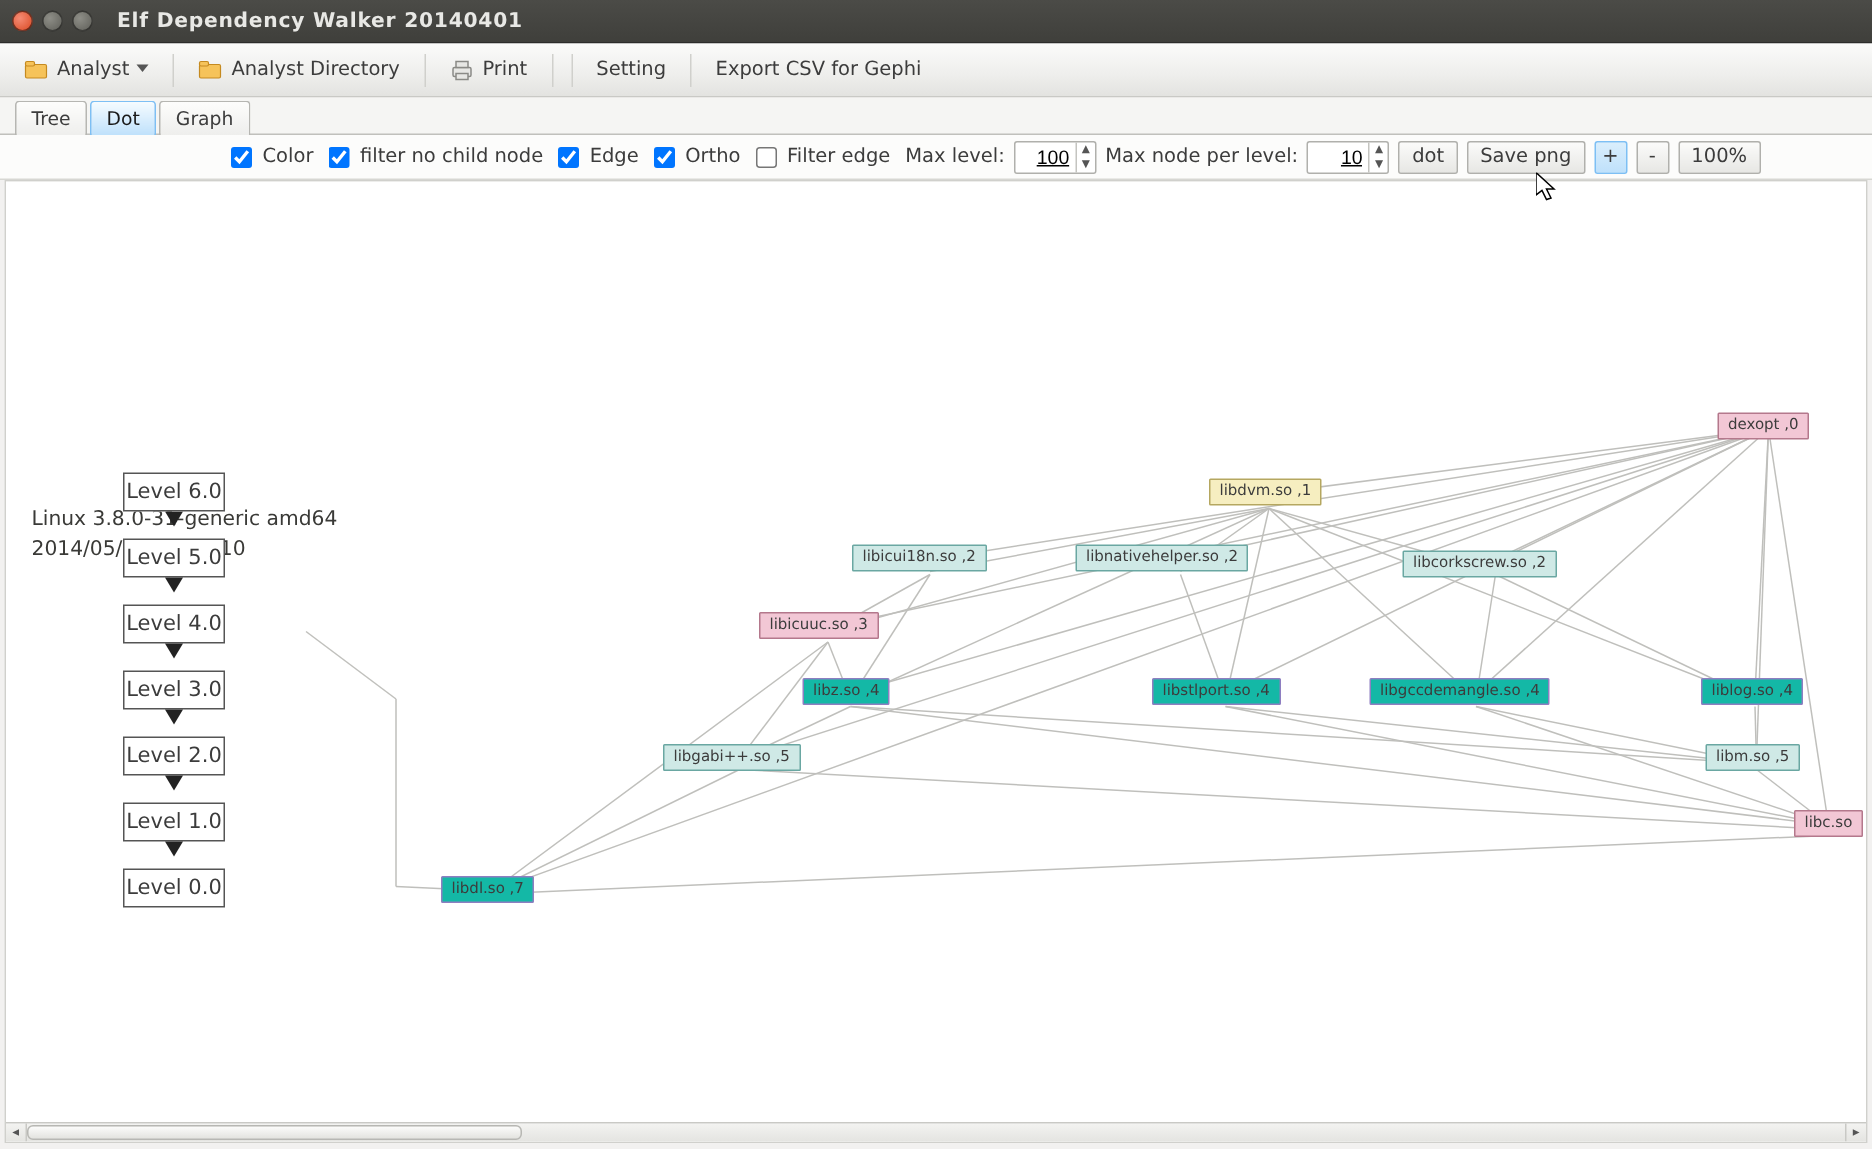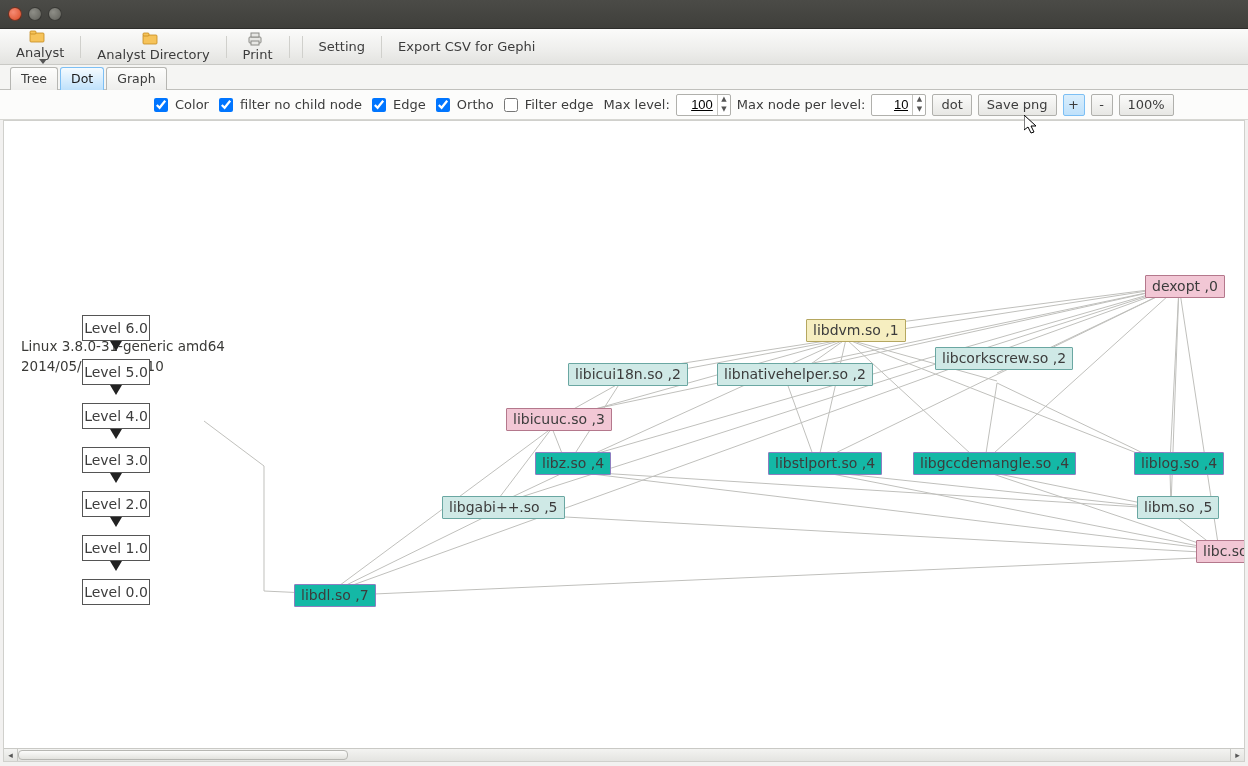--- a/index.html
+++ b/index.html
@@ -43,21 +43,20 @@
     border-bottom: 1px solid #c9c9c5;
     display: flex; align-items: center;
     padding: 0 8px;
     gap: 4px;
   }
   .tbtn {
     display: flex; align-items: center;
     padding: 4px 8px;
     border-radius: 3px;
     cursor: default;
-    flex-direction: column;
   }
   .tbtn .ico {
     width: 16px; height: 16px; margin-right: 6px;
     display:inline-flex; align-items:center; justify-content:center;
   }
   .caret::after{
     content:""; display:inline-block;
     border-left:4px solid transparent;
     border-right:4px solid transparent;
     border-top:5px solid #555;
@@ -162,21 +161,21 @@
   .sysinfo{
     position:absolute; left:17px; top:216px; color:#3a3a37;
     font-size:13.5px; line-height:1.45;
   }
 
   
   .node{
     position:absolute;
     border:1px solid #6a6a66;
     padding:2px 6px 3px;
-    font-size:14px;
+    font-size:10px;
     border-radius:1px;
     white-space:nowrap;
     display:flex; align-items:center;
   }
   .c-pink   { background:#f2c7d5; border-color:#b4788c; }
   .c-yellow { background:#f6eec0; border-color:#b5a760; }
   .c-teal   { background:#cfe9e6; border-color:#6aa7a2; }
   .c-purple { background:#14b8a6; border-color:#8e7ec1;justify-content:center; }
 
   
@@ -206,20 +205,21 @@
 
   .info{ font-family: "DejaVu Sans","Liberation Sans",Arial,sans-serif; }
 </style>
 </head>
 <body>
 
 <div class="titlebar">
   <span class="win-btn win-close"></span>
   <span class="win-btn win-min"></span>
   <span class="win-btn win-max"></span>
+  <span class="title">Elf Dependency Walker 20140401</span>
 </div>
 
 <div class="toolbar">
   <div class="tbtn caret">
     <span class="ico">
       <svg class="folder-svg" width="16" height="14">
           <rect x="1" y="3" width="14" height="9" rx="1"></rect>
           <rect x="1" y="1" width="6" height="3" rx="1"></rect>
         </svg>
     </span>
@@ -411,21 +411,21 @@
       </div>
     <div class="node c-yellow" style="left:802px;  top:198px">
         <span>libdvm.so  ,1</span>
       </div>
     <div class="node c-teal" style="left:564px;  top:242px">
         <span>libicui18n.so  ,2</span>
       </div>
     <div class="node c-teal" style="left:713px;  top:242px">
         <span>libnativehelper.so  ,2</span>
       </div>
-    <div class="node c-teal" style="left:931px;  top:226px">
+    <div class="node c-teal" style="left:931px;  top:246px">
         <span>libcorkscrew.so  ,2</span>
       </div>
     <div class="node c-pink" style="left:502px;  top:287px">
         <span>libicuuc.so  ,3</span>
       </div>
     <div class="node c-purple" style="left:531px;  top:331px">
         <span>libz.so  ,4</span>
       </div>
     <div class="node c-purple" style="left:764px;  top:331px">
         <span>libstlport.so  ,4</span>

